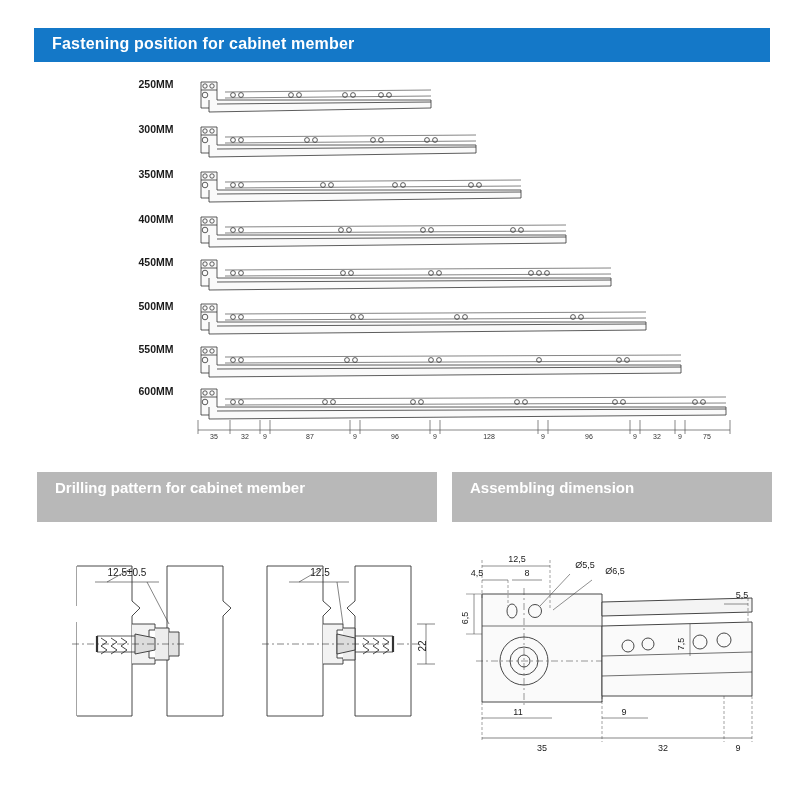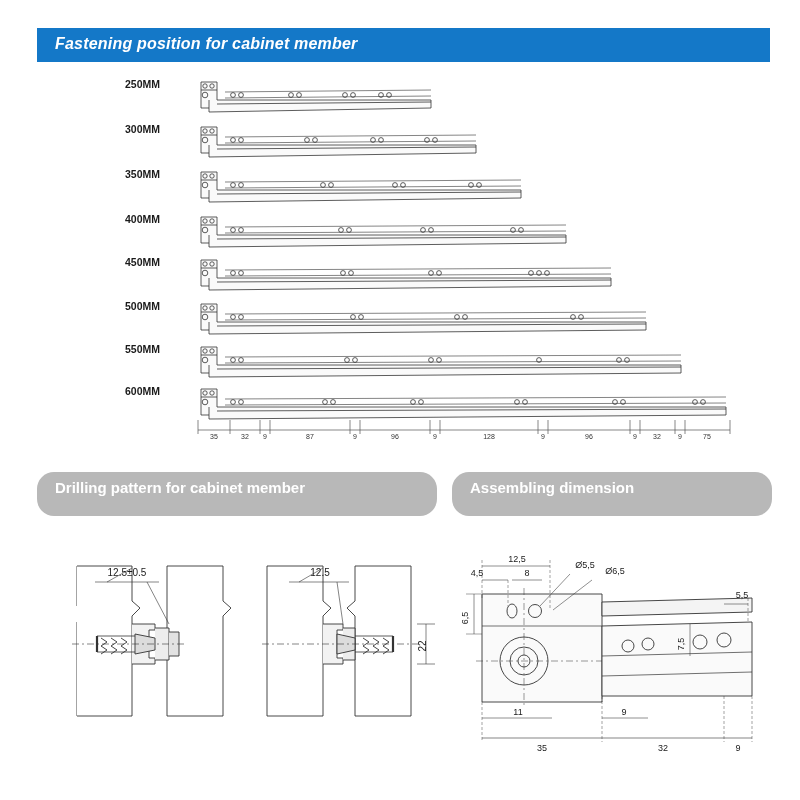--- a/index.html
+++ b/index.html
@@ -11,42 +11,40 @@
     position:relative;
     overflow:hidden;
   }
   
   #sec-fastening{
     position:absolute;left:30px;top:28px;width:740px;height:420px;
   }
   .hdr-blue{
     position:absolute;left:0;top:0;width:100%;height:34px;
     background:#1478c8;
-    border-left:7px solid #eab308;
+    border-left:4px solid #eab308;
     box-sizing:border-box;
-    font-style:italic;
   }
   .hdr-blue .bar-accent{
     position:absolute;left:-7px;top:0;width:7px;height:34px;background:#ffffff;
   }
   .hdr-blue .t{
     position:absolute;left:18px;top:7px;
     color:#ffffff;font-size:16px;font-weight:bold;letter-spacing:.2px;
   }
   .slide-row{position:absolute;left:0;height:40px;}
   .slide-label{
-    position:absolute;left:95px;width:62px;text-align:left;
+    position:absolute;left:95px;width:62px;text-align:center;
     font-size:10.5px;font-weight:bold;color:#1a1a1a;
   }
   .slide-svg{position:absolute;left:165px;top:0;}
   
   .hdr-grey{
-    position:absolute;height:44px;background:#b8b8b8;
+    position:absolute;height:50px;background:#b8b8b8;
     box-sizing:border-box;
-    border-radius:17px;
   }
   .hdr-grey .t{
     position:absolute;left:18px;top:7px;
     color:#ffffff;font-size:15px;font-weight:bold;
   }
   .hdr-grey .bar-accent{
     position:absolute;left:-7px;top:0;width:7px;height:34px;background:#ffffff;
   }
   #sec-drill{position:absolute;left:37px;top:472px;width:400px;height:300px;}
   #sec-assy{position:absolute;left:452px;top:472px;width:320px;height:300px;}

